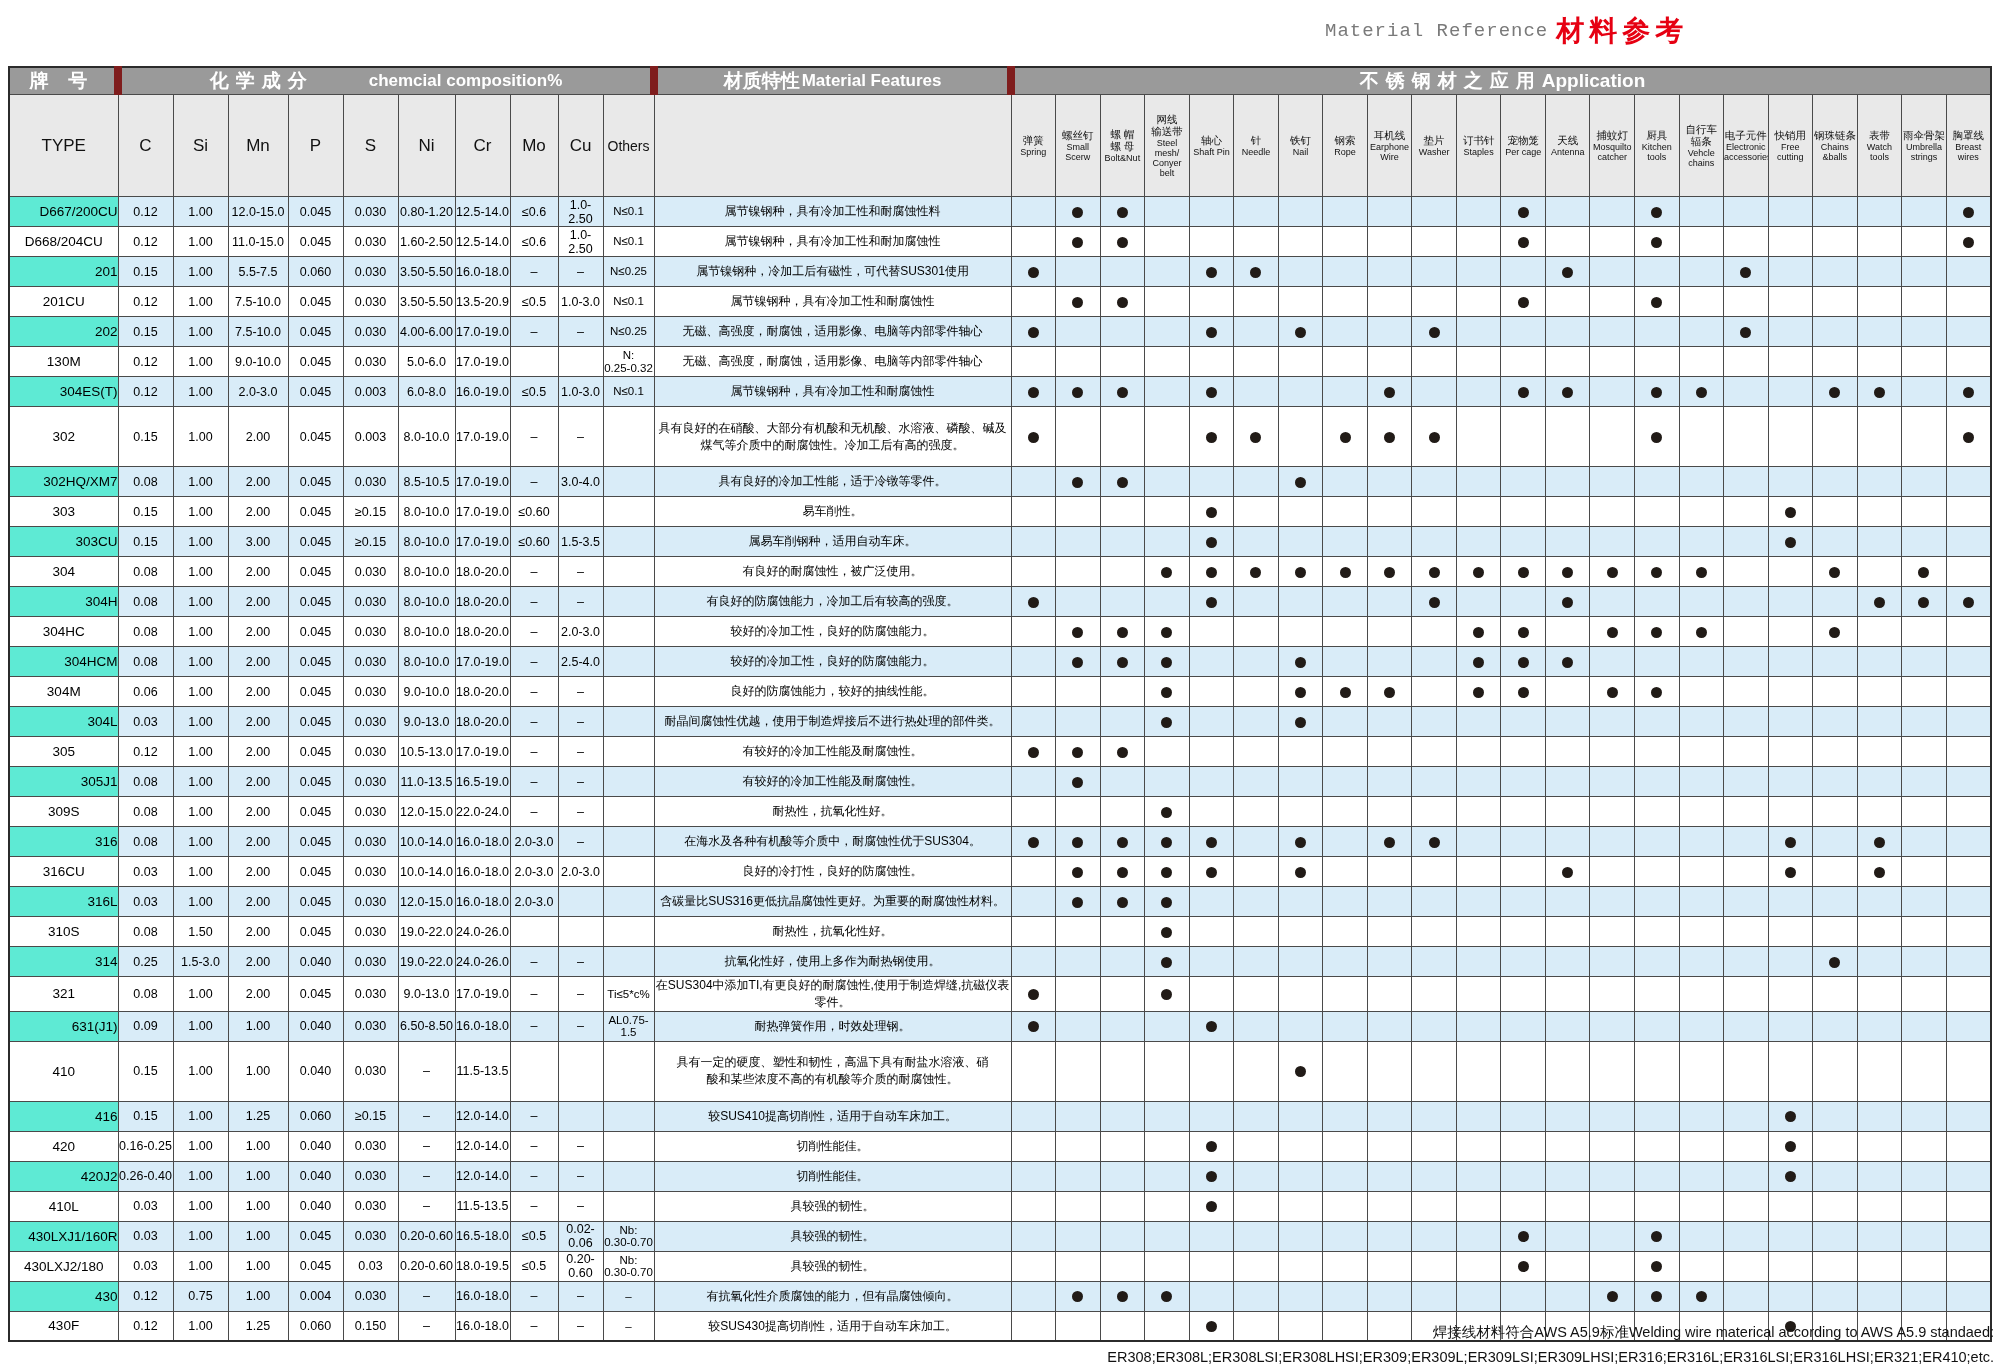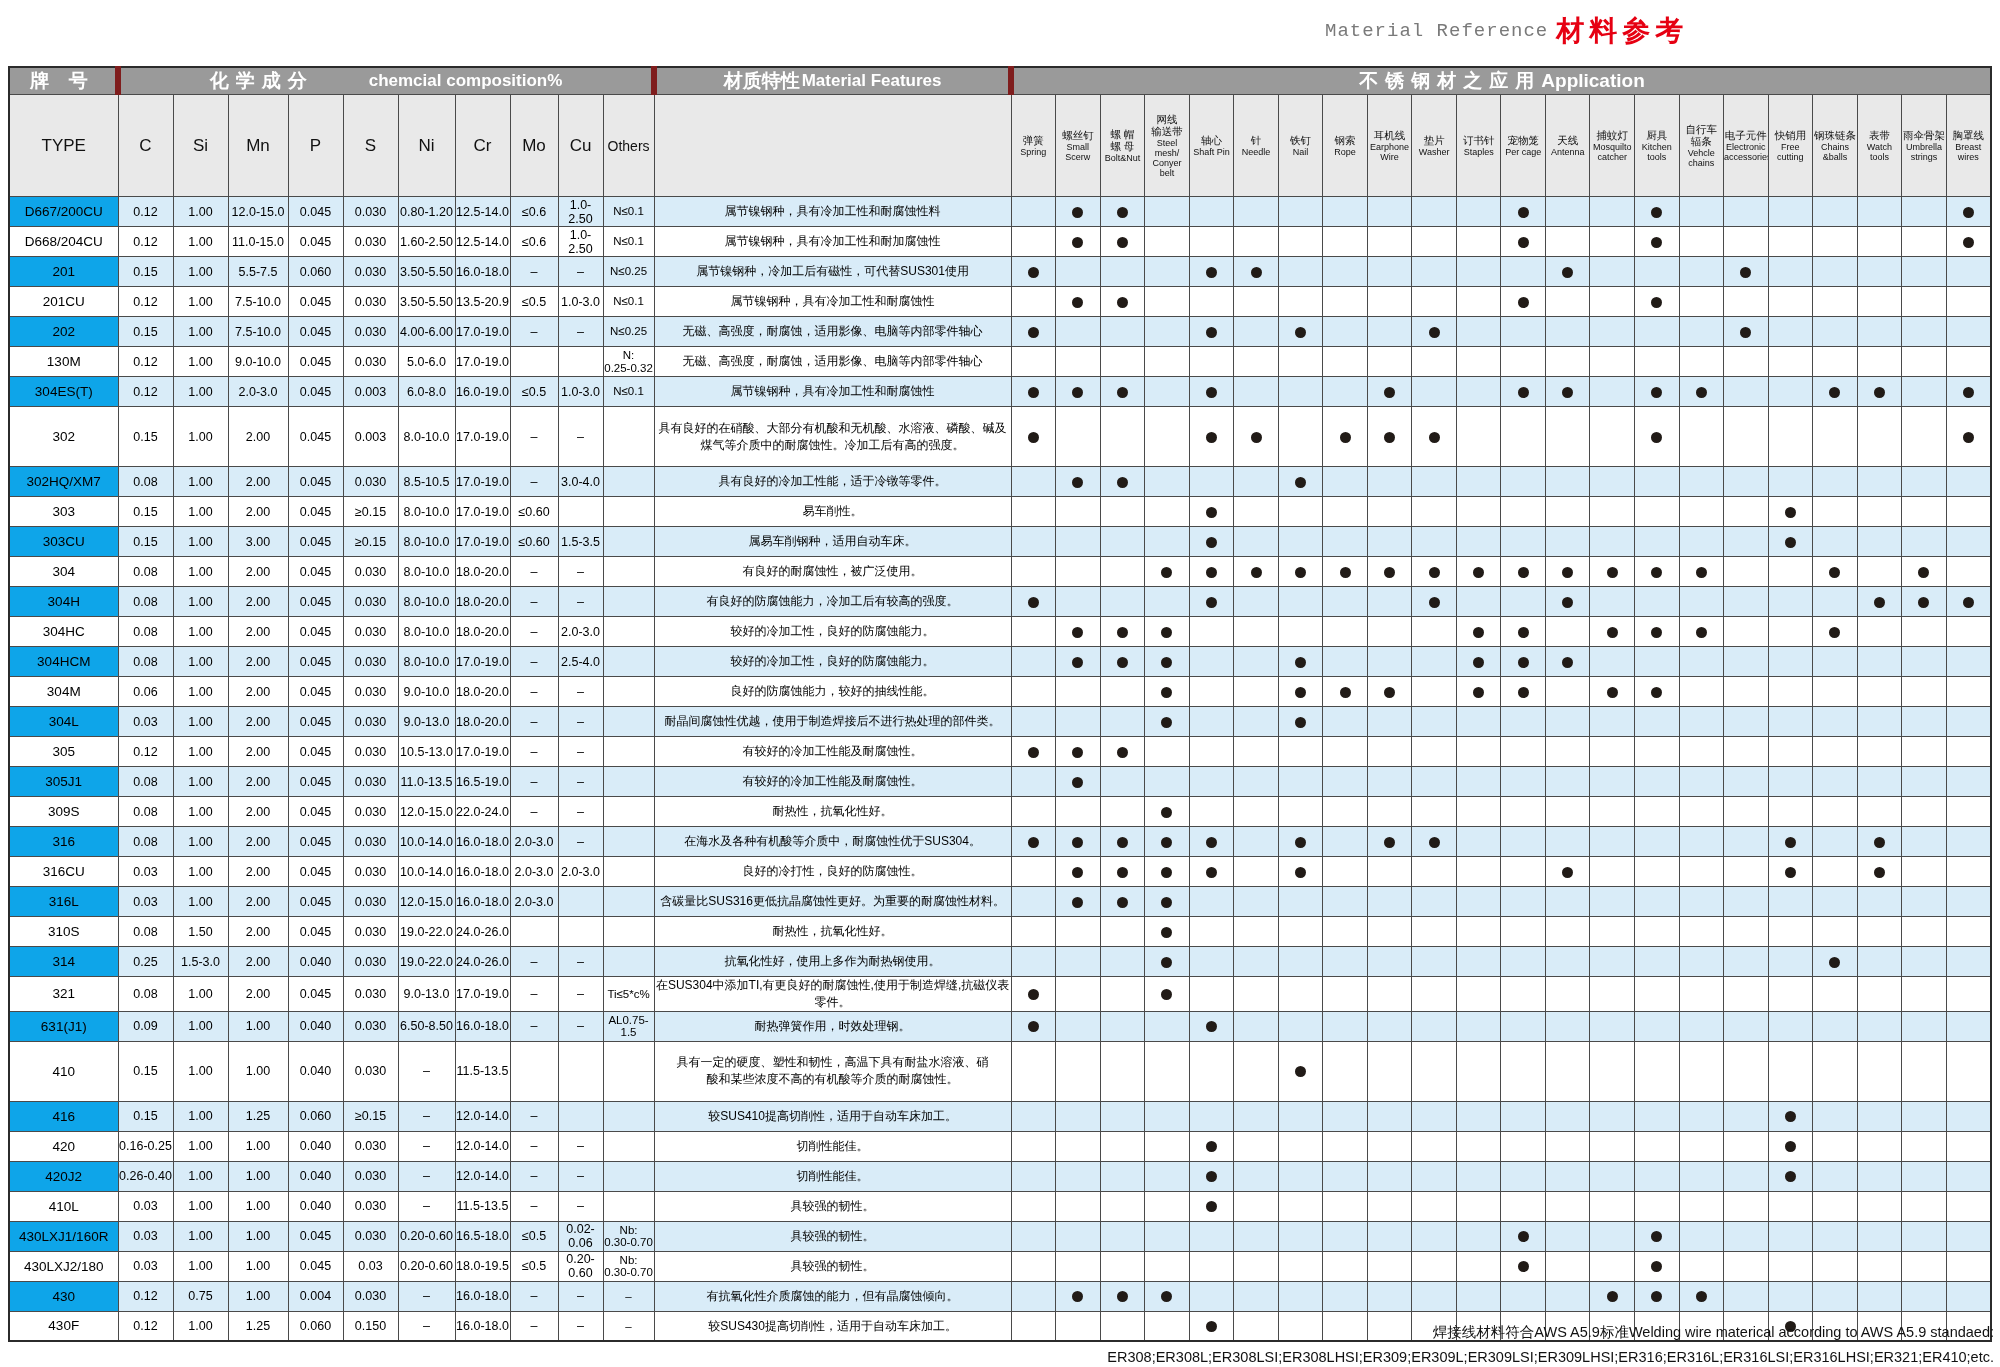--- a/index.html
+++ b/index.html
@@ -7,38 +7,38 @@
               font-family:"Liberation Sans", sans-serif; }
   .titlebar { position:absolute; top:12px; left:1325px; display:flex; align-items:center; gap:8px; }
   .title-en { font-family:"Liberation Mono", monospace; font-size:19px; color:#7a7a7a; letter-spacing:1px; }
   .title-zh { font-size:28px; font-weight:bold; color:#e60012; letter-spacing:5px; }
 
   table.mat { position:absolute; left:8px; top:66px; width:1984px;
               border-collapse:collapse; table-layout:fixed; border:2px solid #2b2b2b; }
   th, td { border:1px solid #4a4a4a; text-align:center; vertical-align:middle; overflow:hidden; }
 
   tr.h1 th { background:#9a9a9a; color:#ffffff; height:26px; font-weight:bold; font-size:19px; }
-  tr.h1 th + th { border-left:6px solid #7f1d1d; }
+  tr.h1 th + th { border-left:8px solid #7f1d1d; }
   .h1flex { display:flex; justify-content:center; align-items:center; }
   .zh-sp { letter-spacing:7px; }
   .en-sub { font-size:17px; letter-spacing:0; }
 
   tr.h2 th { background:#e9e9e9; height:61px; font-weight:normal; color:#111; }
   th.type-h { font-size:17px; }
   th.chem-h { font-size:17px; }
   th.others-h { font-size:14px; }
   th.feat-h  { background:#e9e9e9; }
   th.app-h { padding:18px 0; }
   .app-zh { font-size:10.5px; line-height:1.18; white-space:pre-line; }
   .app-en { font-size:9px; line-height:1.12; white-space:pre-line; }
 
   tr.data { height:30px; }
   tr.data.tall { height:60px; }
   tr.data.blue td { background:#d9ecf8; }
-  tr.data.blue td.type-cell { background:#0ea5e9; }
+  tr.data.blue td.type-cell { background:#5eead4;text-align:right; }
   tr.data.white td { background:#ffffff; }
   td.type-cell { font-size:13.5px; }
   td.chem-cell { font-size:12.5px; }
   td.others-cell { font-size:11.5px; line-height:1.1; white-space:pre-line; }
   td.feature-cell { font-size:12px; line-height:1.4; white-space:pre-line; }
   .dot { display:inline-block; width:11px; height:11px; border-radius:50%; background:#211b17; vertical-align:middle; }
 
   .footer { position:absolute; top:1320px; right:6px; text-align:right; color:#111;
             font-size:14.5px; line-height:1.75; }
 </style>

